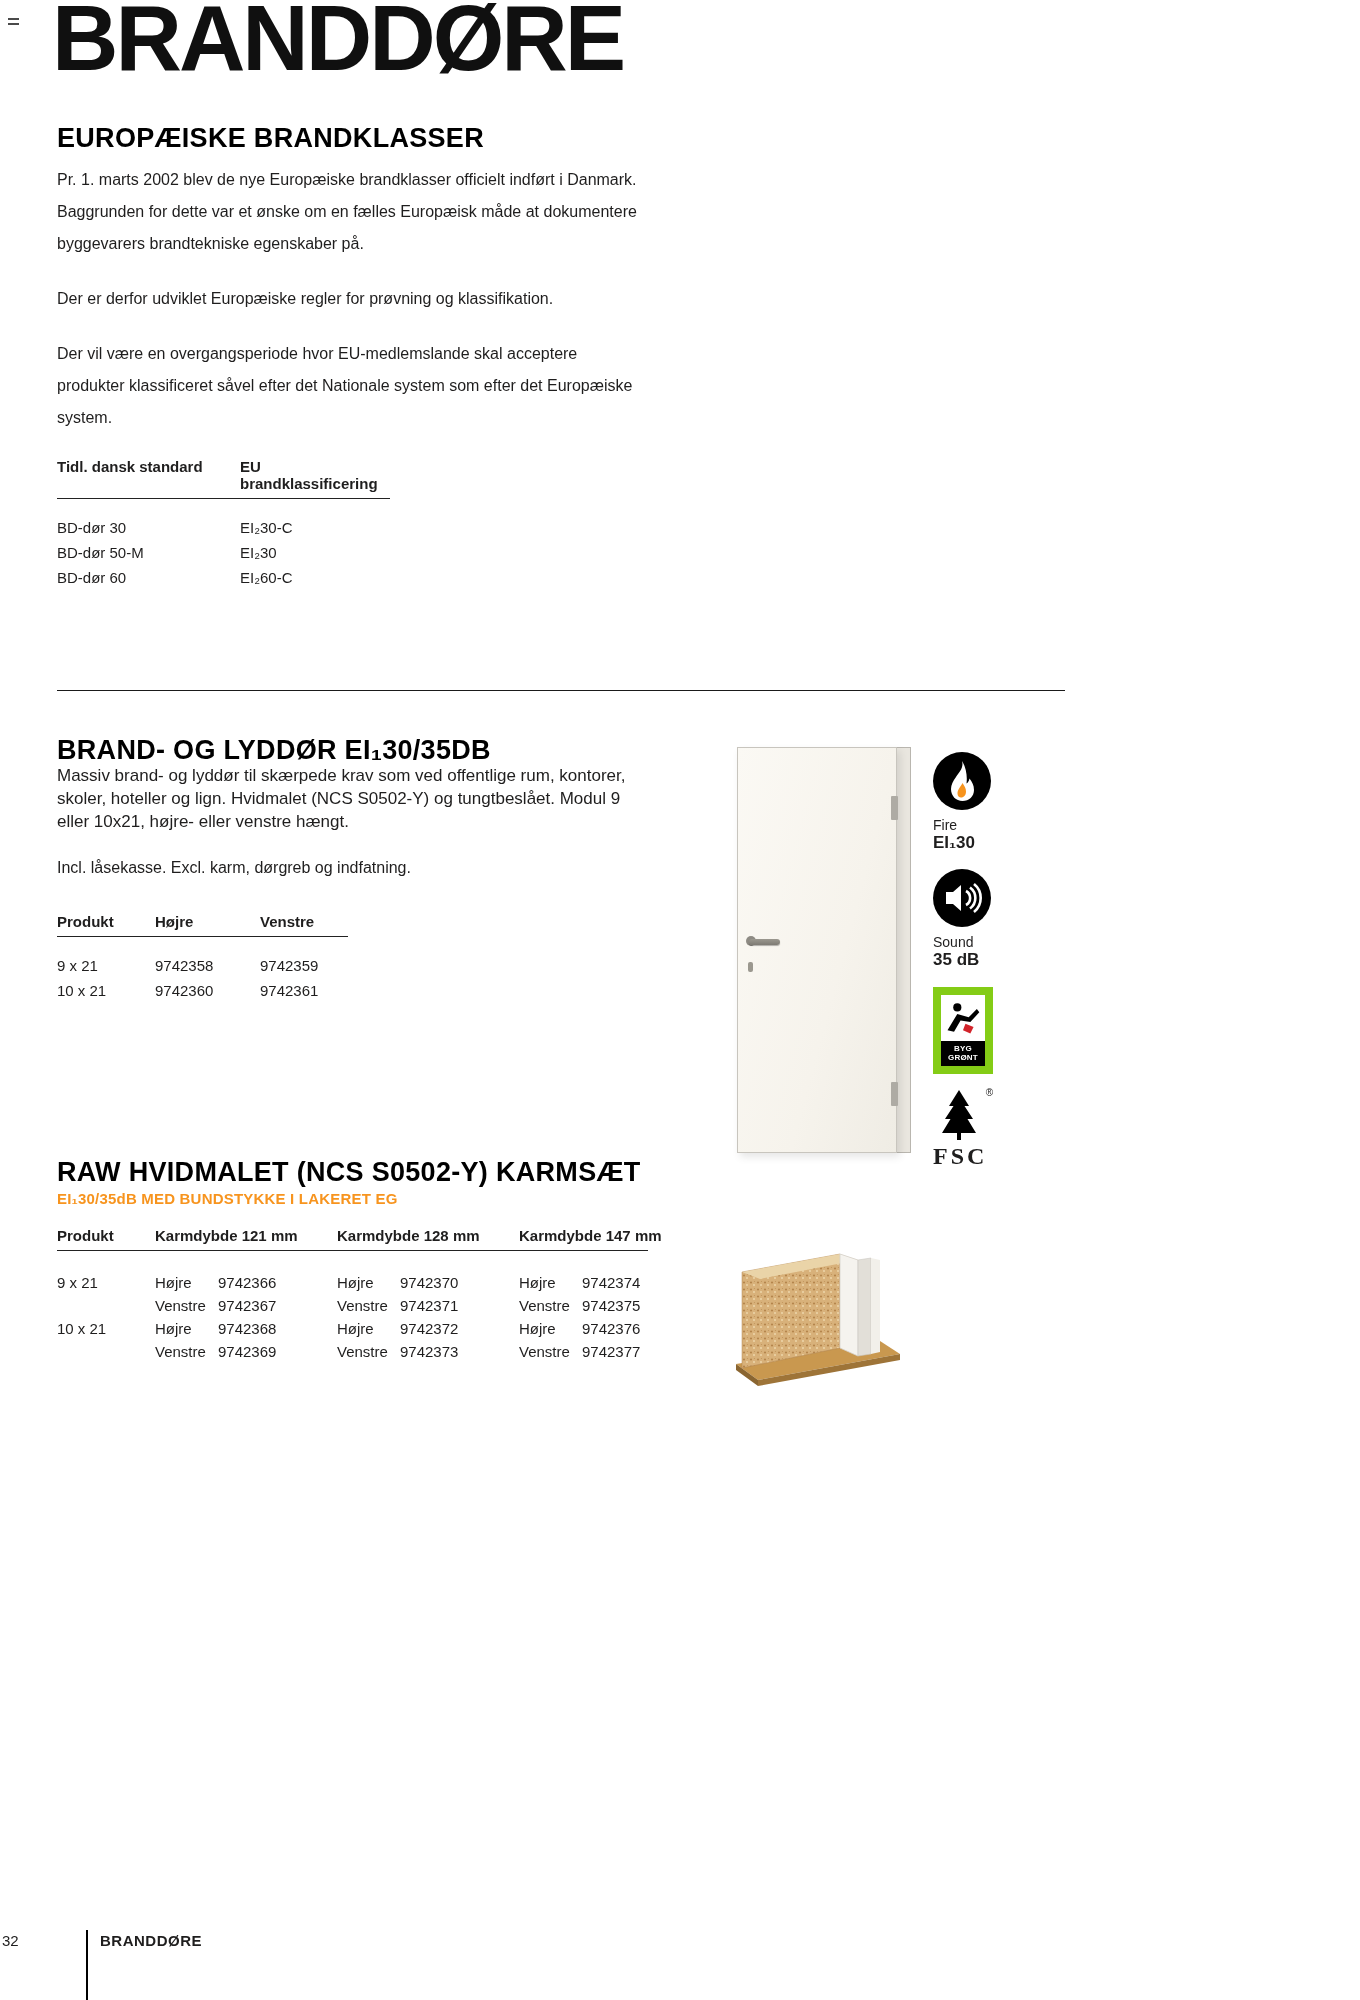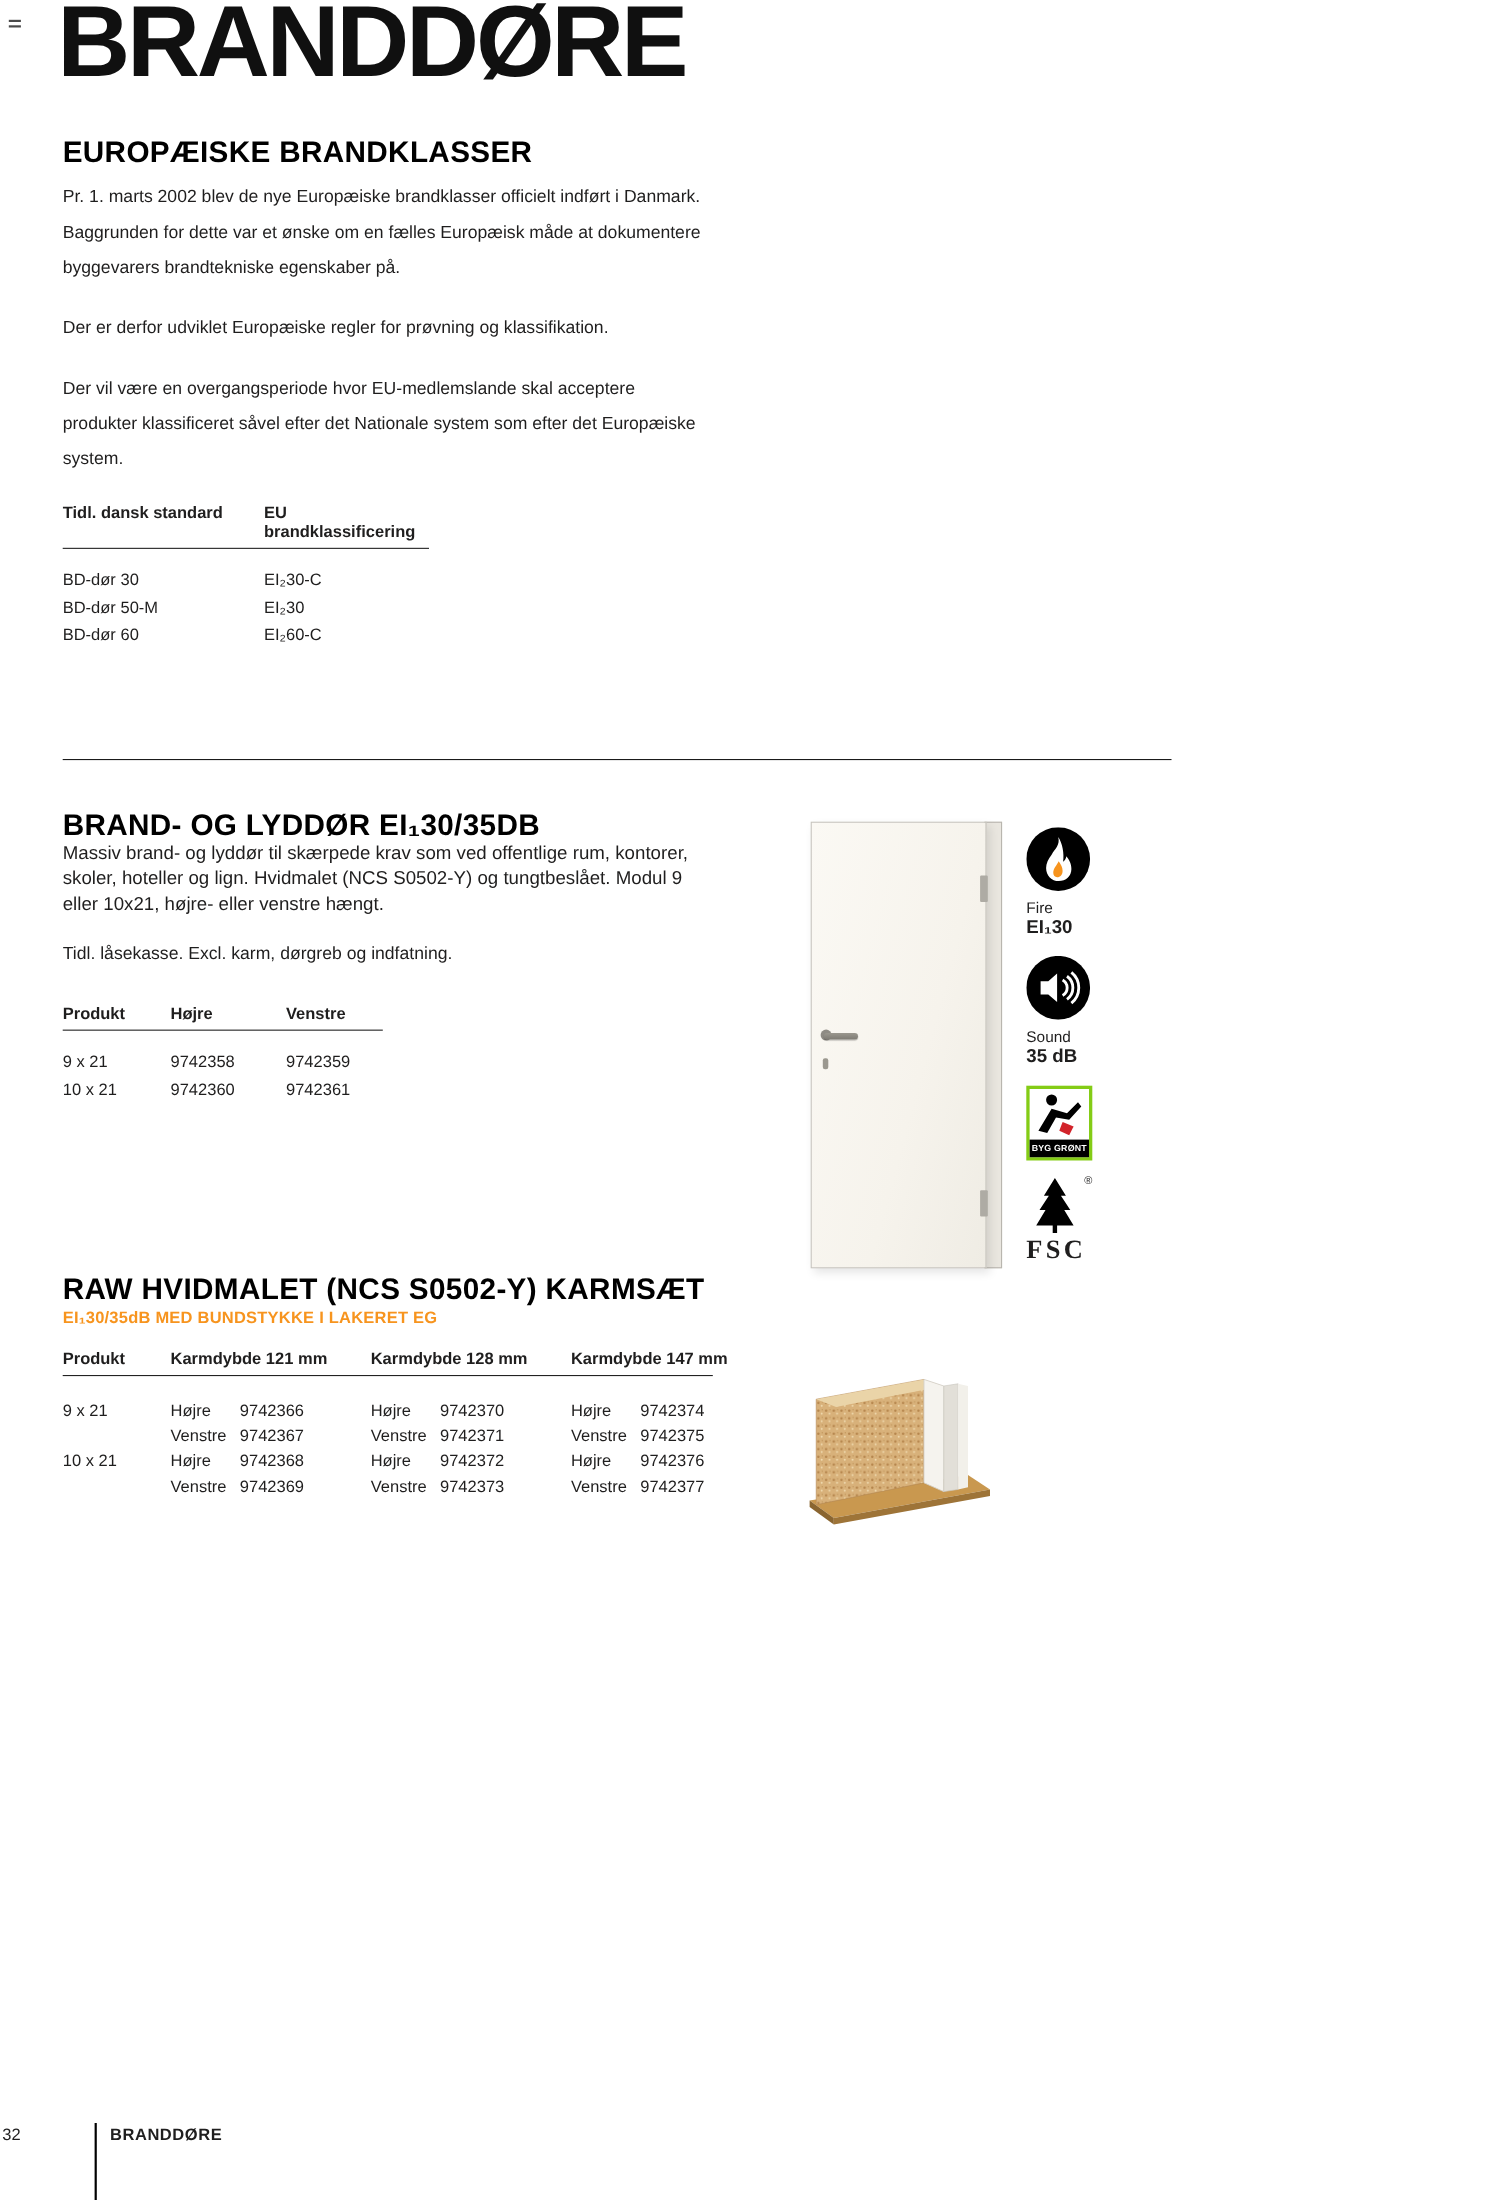--- a/index.html
+++ b/index.html
@@ -62,21 +62,21 @@
   .handle-lever { position:absolute; left:11px; top:191px; width:31px; height:6px; border-radius:3px;
       background:linear-gradient(#9b988f,#7e7b74); box-shadow:0 1px 1px rgba(0,0,0,0.3); }
   .keyhole { position:absolute; left:10px; top:214px; width:5px; height:10px; background:#9b988f; border-radius:2px; }
 
   
   .badges { position:absolute; left:933px; top:752px; width:62px; }
   .badge-icon { width:58px; height:58px; }
   .badge-label { font-size:14px; margin-top:7px; }
   .badge-value { font-weight:bold; font-size:17px; }
   .badge-gap { margin-top:16px; }
-  .byg-badge { margin-top:17px; width:60px; border:3px solid #84cc16; background:#fff; }
+  .byg-badge { margin-top:17px; width:60px; border:8px solid #84cc16; background:#fff; }
   .byg-pict { display:block; width:100%; height:46px; }
   .byg-bar { background:#000; color:#fff; font-size:8px; font-weight:bold; text-align:center;
       padding:3px 0 4px; letter-spacing:0.2px; }
   .fsc-badge { margin-top:15px; width:60px; position:relative; }
   .fsc-reg { position:absolute; right:0; top:-2px; font-size:10px; }
   .fsc-tree { display:block; margin-left:4px; }
   .fsc-text { font-family:"Liberation Serif","DejaVu Serif",serif; font-weight:bold;
       font-size:24px; letter-spacing:3px; margin-top:2px; }
 
   
@@ -136,21 +136,21 @@
         </div>
       </div>
     </div>
   </section>
 
   <div class="divider"></div>
 
   <section class="door-section">
     <h2 class="h-orange">BRAND- OG LYDDØR EI₁30/35DB</h2>
     <p class="door-desc">Massiv brand- og lyddør til skærpede krav som ved offentlige rum, kontorer, skoler, hoteller og lign. Hvidmalet (NCS S0502-Y) og tungtbeslået. Modul 9 eller 10x21, højre- eller venstre hængt.</p>
-    <p class="door-note">Tidl. låsekasse. Excl. karm, dørgreb og indfatning.</p>
+    <p class="door-note">Incl. låsekasse. Excl. karm, dørgreb og indfatning.</p>
 
     <div class="product-table">
       <div class="pt-head">
         <span class="pt-c1">Produkt</span>
         <span class="pt-c2">Højre</span>
         <span class="pt-c3">Venstre</span>
       </div>
       <div class="pt-body">
         <div class="pt-row">
           <span class="pt-c1">9 x 21</span>

